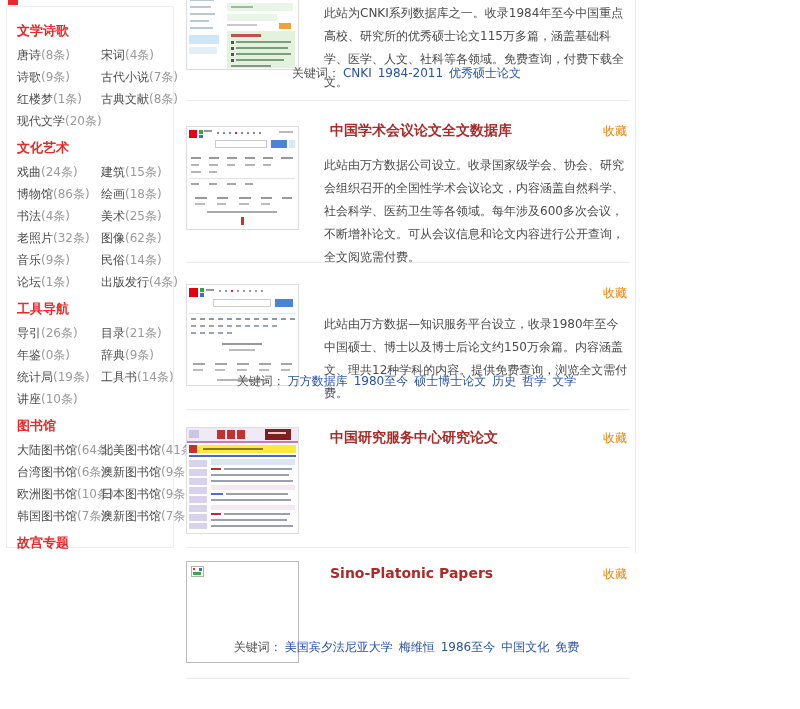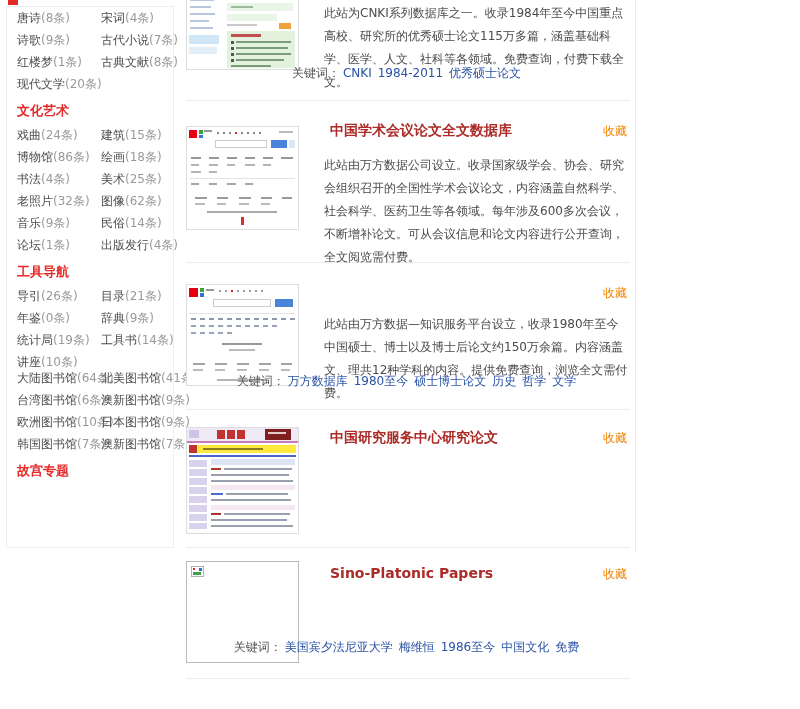--- a/index.html
+++ b/index.html
@@ -48,20 +48,21 @@
   #en4{height:130px;}
   #en4 .e-title{top:17px;} #en4 .fav{top:19px;} #en4 .thumb{top:13px;height:100px;border-color:#bbb;}
   #en4 .desc{top:48px;} #en4 .kwline{top:92px;}
 </style>
 </head>
 <body>
 
 <div class="corner-red"></div>
 
 <div class="sidebar">
+  <div class="side-sec-title">文学诗歌</div>
   <div class="side-links">
       <a><span class="lnk-t">唐诗</span><span class="lnk-c">(8条)</span></a>
       <a><span class="lnk-t">宋词</span><span class="lnk-c">(4条)</span></a>
       <a><span class="lnk-t">诗歌</span><span class="lnk-c">(9条)</span></a>
       <a><span class="lnk-t">古代小说</span><span class="lnk-c">(7条)</span></a>
       <a><span class="lnk-t">红楼梦</span><span class="lnk-c">(1条)</span></a>
       <a><span class="lnk-t">古典文献</span><span class="lnk-c">(8条)</span></a>
       <a><span class="lnk-t">现代文学</span><span class="lnk-c">(20条)</span></a>
     </div>
 
@@ -85,20 +86,21 @@
   <div class="side-links">
       <a><span class="lnk-t">导引</span><span class="lnk-c">(26条)</span></a>
       <a><span class="lnk-t">目录</span><span class="lnk-c">(21条)</span></a>
       <a><span class="lnk-t">年鉴</span><span class="lnk-c">(0条)</span></a>
       <a><span class="lnk-t">辞典</span><span class="lnk-c">(9条)</span></a>
       <a><span class="lnk-t">统计局</span><span class="lnk-c">(19条)</span></a>
       <a><span class="lnk-t">工具书</span><span class="lnk-c">(14条)</span></a>
       <a><span class="lnk-t">讲座</span><span class="lnk-c">(10条)</span></a>
     </div>
 
+  <div class="side-sec-title">图书馆</div>
   <div class="side-links">
       <a><span class="lnk-t">大陆图书馆</span><span class="lnk-c">(64条)</span></a>
       <a><span class="lnk-t">北美图书馆</span><span class="lnk-c">(41条)</span></a>
       <a><span class="lnk-t">台湾图书馆</span><span class="lnk-c">(6条)</span></a>
       <a><span class="lnk-t">澳新图书馆</span><span class="lnk-c">(9条)</span></a>
       <a><span class="lnk-t">欧洲图书馆</span><span class="lnk-c">(10条)</span></a>
       <a><span class="lnk-t">日本图书馆</span><span class="lnk-c">(9条)</span></a>
       <a><span class="lnk-t">韩国图书馆</span><span class="lnk-c">(7条)</span></a>
       <a><span class="lnk-t">澳新图书馆</span><span class="lnk-c">(7条)</span></a>
     </div>

